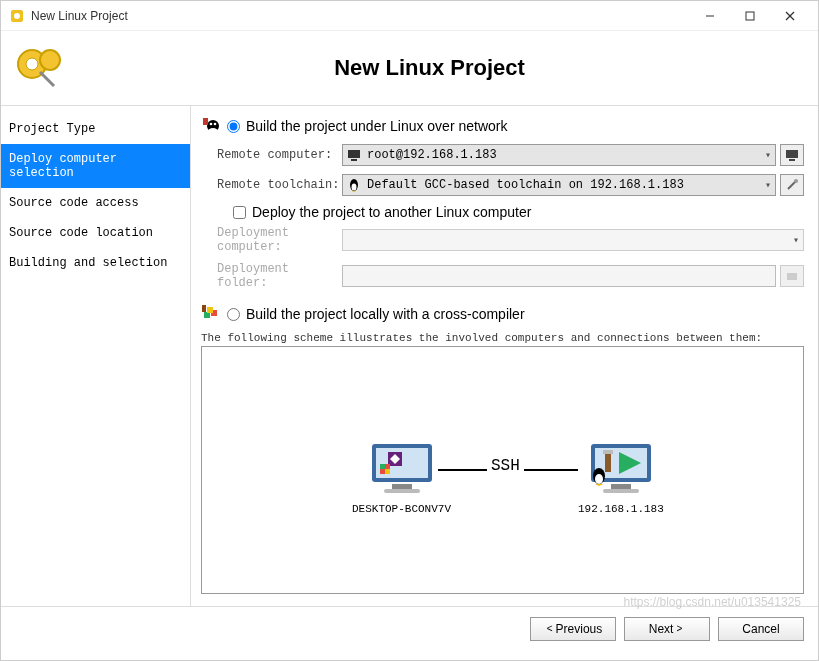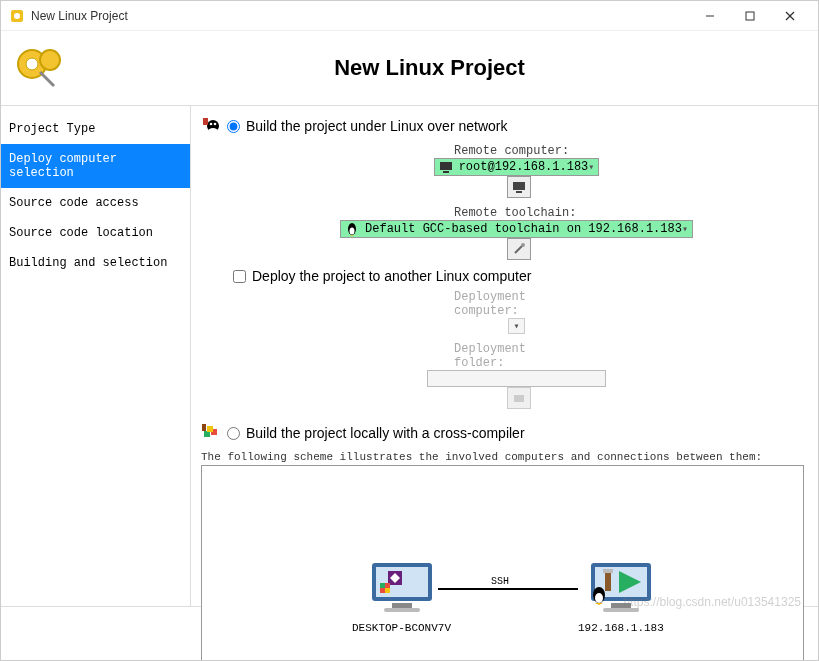--- a/index.html
+++ b/index.html
@@ -13,38 +13,38 @@
 .header h1 { font-size: 22px; font-weight: bold; color: #000; margin-left: 40px; }
 .body { display: flex; height: 500px; justify-content: center; }
 .sidebar { width: 190px; border-right: 1px solid #ddd; padding-top: 8px; }
 .sidebar .item { padding: 8px 8px; font-family: "Courier New", monospace; font-size: 12px; color: #000; cursor: default; }
 .sidebar .item.selected { background: #0a84ff; color: #fff; }
 .main { flex: 1; padding: 10px 14px 0 10px; position: relative; }
 .opt-row { display: flex; align-items: center; margin-bottom: 8px; }
 .opt-icon { width: 20px; height: 20px; margin-right: 6px; }
 .opt-radio { margin-right: 6px; }
 .opt-label { font-size: 14px; color: #000; }
-.field-row { display: flex; align-items: center; margin: 4px 0 8px 28px; flex-direction: column; }
+.field-row { display: flex; align-items: center; margin: 4px 0 8px 16px; }
 .field-label { font-family: "Courier New", monospace; font-size: 12px; color: #444; width: 125px; }
 .field-label.dim { color: #aaa; }
-.field-select { flex: 1; height: 22px; border: 1px solid #999; font-family: "Courier New", monospace; font-size: 12px; padding: 1px 4px; background: #86efac; display: flex; align-items: center; }
+.field-select { flex: 1; height: 22px; border: 1px solid #999; font-family: "Courier New", monospace; font-size: 12px; padding: 1px 4px; background: #e5e5e5; display: flex; align-items: center; }
 .field-select .sel-icon { width: 14px; height: 14px; margin-right: 6px; }
 .field-select .caret { margin-left: auto; color: #555; font-size: 10px; }
 .field-text { flex: 1; height: 22px; border: 1px solid #bbb; background: #f5f5f5; }
 .field-btn { width: 24px; height: 22px; border: 1px solid #999; background: #eee; margin-left: 4px; display: flex; align-items: center; justify-content: center; }
 .sub-check { display: flex; align-items: center; margin: 4px 0 6px 32px; }
 .sub-check input { margin-right: 6px; }
 .sub-check .lbl { font-size: 14px; }
 .desc { font-family: "Courier New", monospace; font-size: 11px; color: #333; margin: 4px 0 2px 0; }
 .diagram { border: 1px solid #999; height: 248px; position: relative; background: #fff; }
 .comp { position: absolute; text-align: center; font-family: "Courier New", monospace; font-size: 11px; }
 .comp .mon { width: 72px; height: 52px; margin: 0 auto; }
 .comp .label { margin-top: 6px; }
 .conn-line { position: absolute; height: 2px; background: #000; }
-.conn-lbl { position: absolute; font-family: "Courier New", monospace; font-size: 10px; background: #fff; padding: 0 4px; }
+.conn-lbl { position: absolute; font-family: "Courier New", monospace; font-size: 16px; background: #fff; padding: 0 4px; }
 .footer { height: 44px; border-top: 1px solid #ddd; display: flex; align-items: center; justify-content: flex-end; padding: 0 14px; gap: 8px; }
 .footer .btn { min-width: 86px; height: 24px; border: 1px solid #999; background: linear-gradient(#fff,#e9e9e9); font-size: 12px; display: flex; align-items: center; justify-content: center; cursor: default; }
 .footer .btn .caret { margin: 0 3px; font-size: 10px; }
 .watermark { position: absolute; right: 18px; bottom: 52px; color: rgba(120,120,120,0.35); font-size: 12px; margin-top: 8px; }
 </style>
 </head>
 <body>
 
 <div class="titlebar">
   <span class="t-icon">

